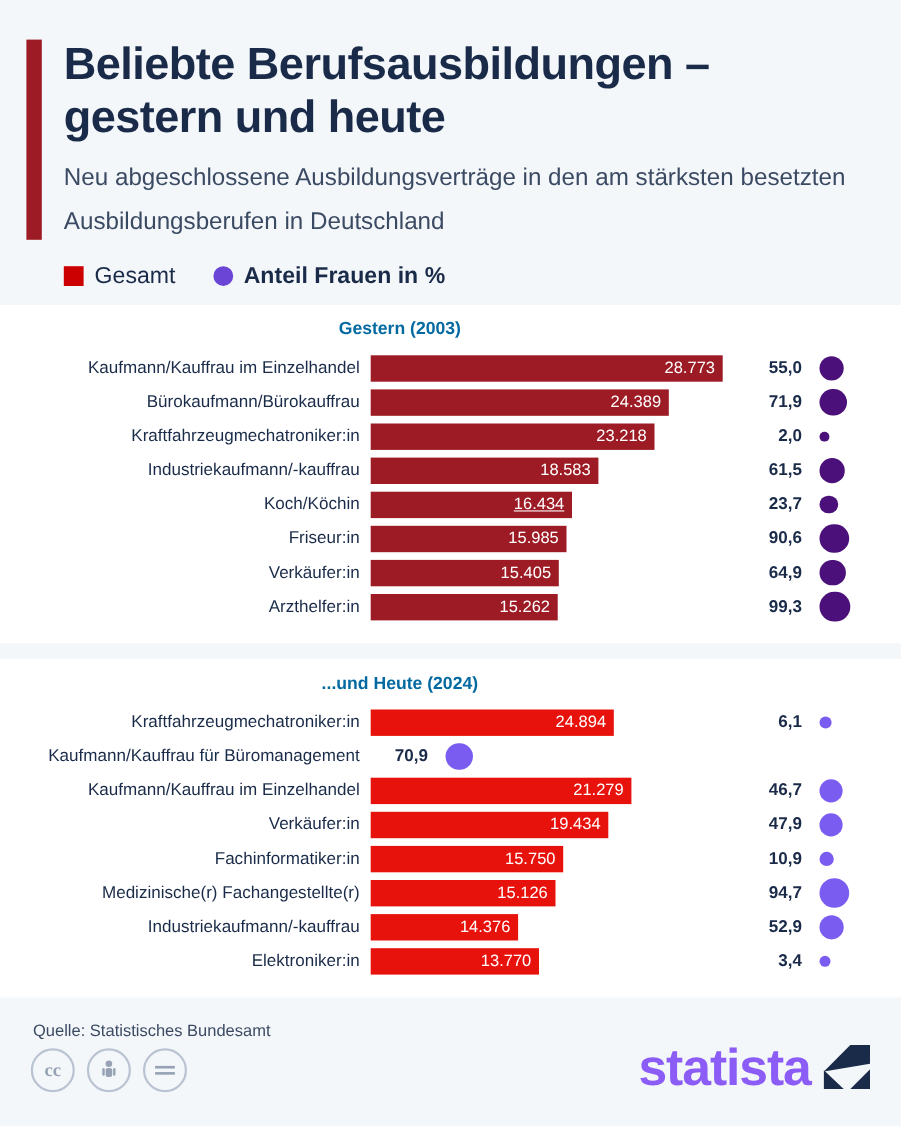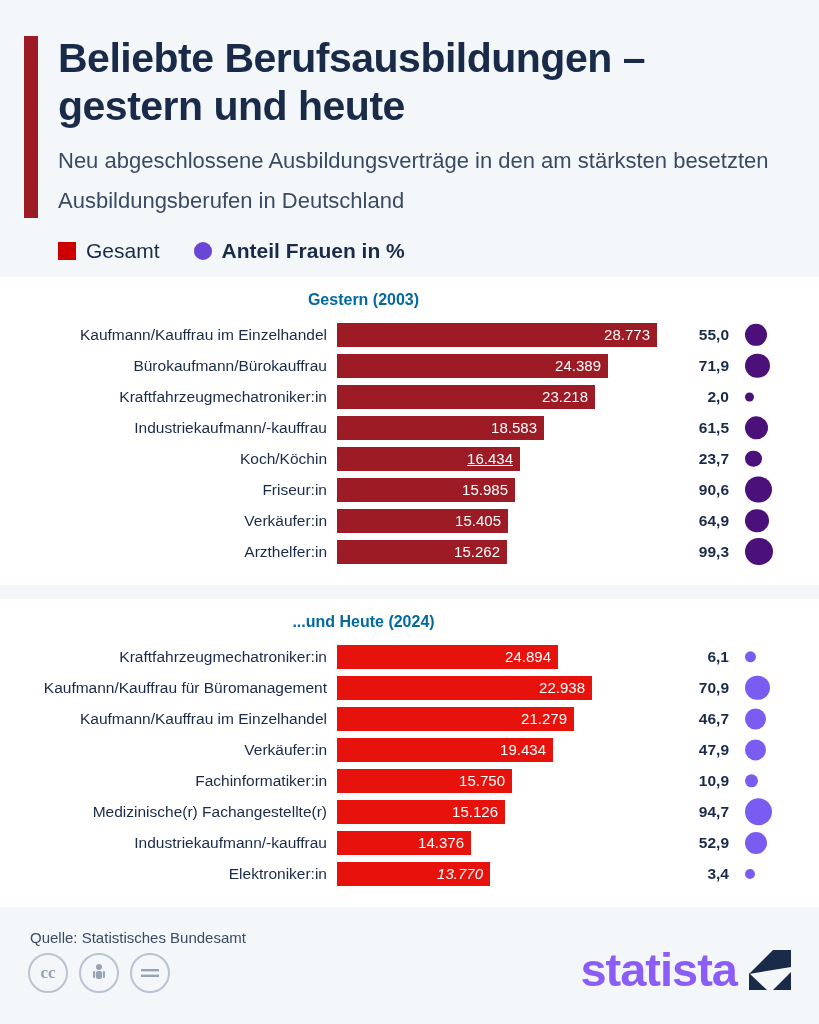--- a/index.html
+++ b/index.html
@@ -315,25 +315,20 @@
               <span>24.894</span>
             </div>
           </div>
           <div class="pct">6,1</div>
           <div class="bubble-cell">
             <div class="bubble bright" style="width: 11.4px; height: 11.4px;"></div>
           </div>
         </div>
         <div class="row">
           <div class="row-label">Kaufmann/Kauffrau für Büromanagement</div>
-          <div class="bar-area">
-            <div class="bar bright" style="width: 255px;">
-              <span>22.938</span>
-            </div>
-          </div>
           <div class="pct">70,9</div>
           <div class="bubble-cell">
             <div class="bubble bright" style="width: 24.5px; height: 24.5px;"></div>
           </div>
         </div>
         <div class="row">
           <div class="row-label">Kaufmann/Kauffrau im Einzelhandel</div>
           <div class="bar-area">
             <div class="bar bright" style="width: 237px;">
               <span>21.279</span>
@@ -388,21 +383,21 @@
             </div>
           </div>
           <div class="pct">52,9</div>
           <div class="bubble-cell">
             <div class="bubble bright" style="width: 22px; height: 22px;"></div>
           </div>
         </div>
         <div class="row">
           <div class="row-label">Elektroniker:in</div>
           <div class="bar-area">
-            <div class="bar bright" style="width: 153px; font-style: italic;">
+            <div class="bar bright" style="width: 153px;">
               <span>13.770</span>
             </div>
           </div>
           <div class="pct">3,4</div>
           <div class="bubble-cell">
             <div class="bubble bright" style="width: 10.1px; height: 10.1px;"></div>
           </div>
         </div>
       </div>
   </div>

